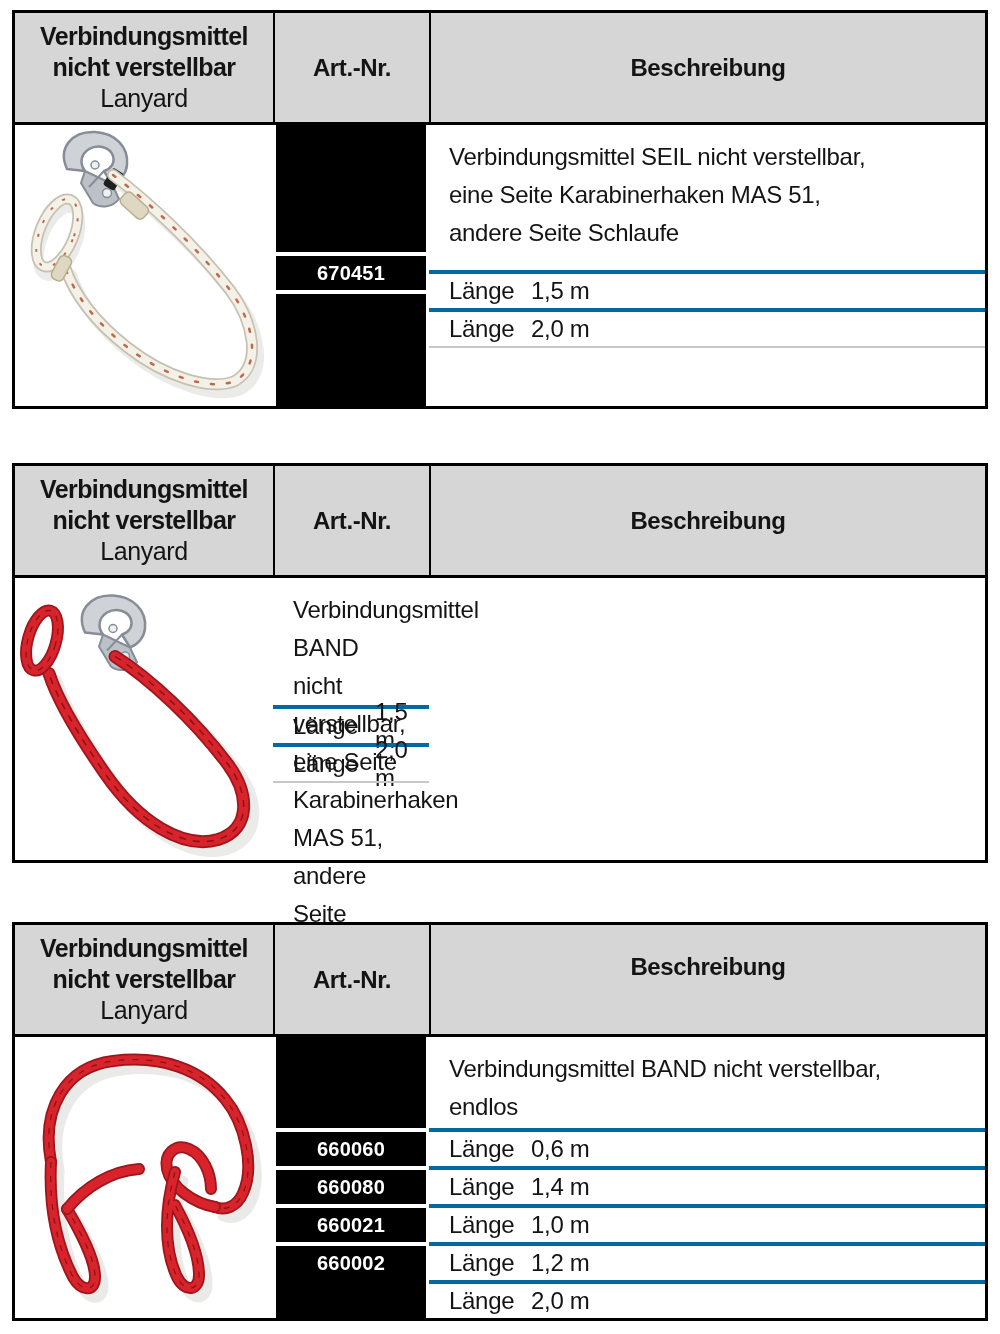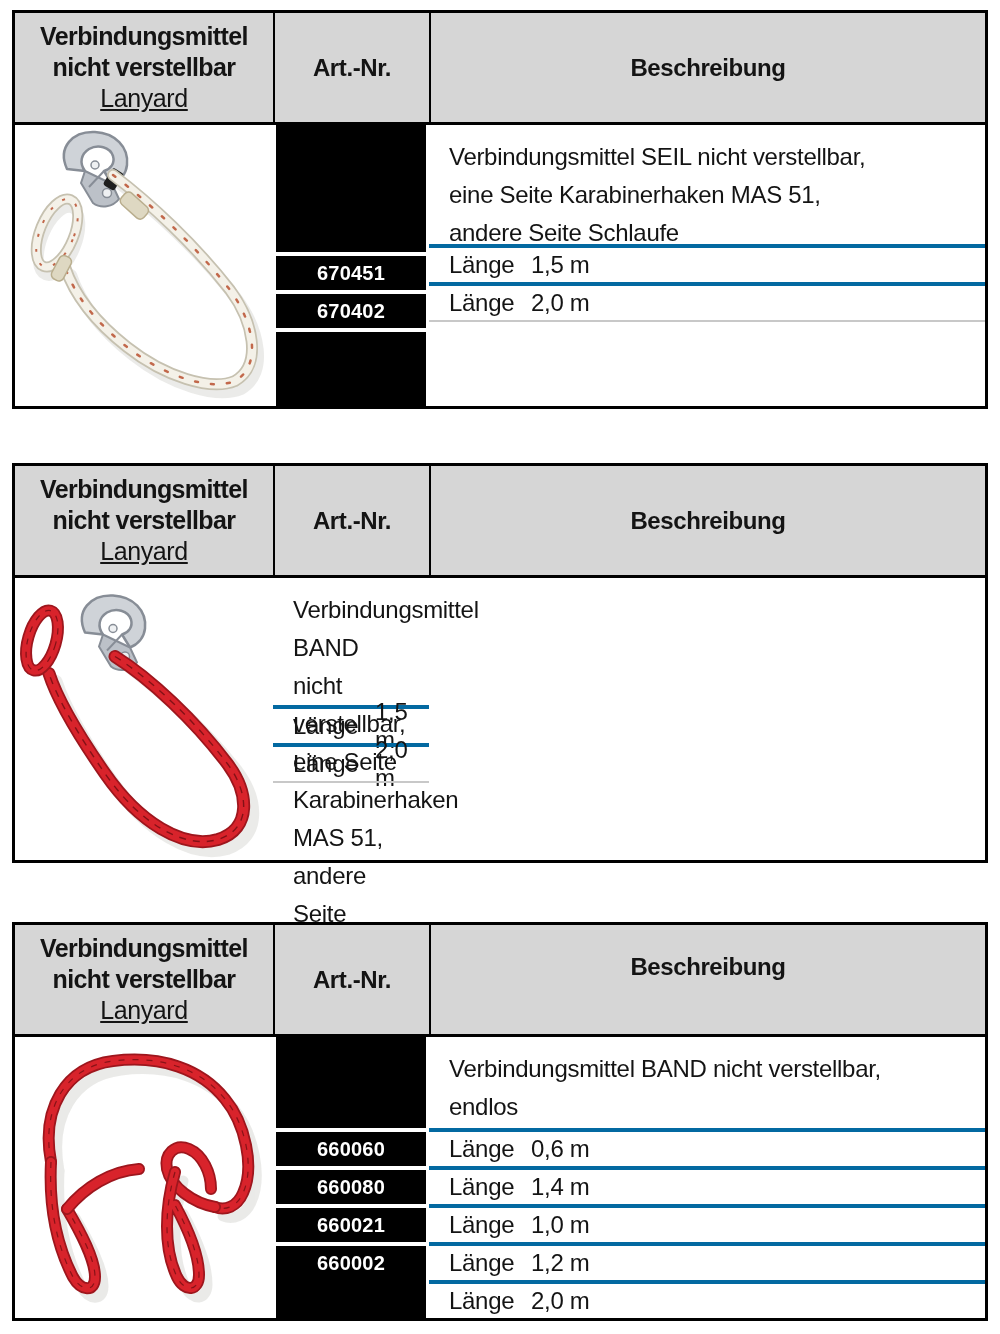--- a/index.html
+++ b/index.html
@@ -13,21 +13,21 @@
   #tbl-1{top:463px;height:400px;}
   #tbl-2{top:922px;height:399px;}
 
   
   .hdr{display:grid;grid-template-columns:258px 156px 1fr;height:112px;
        background:#d6d6d6;border-bottom:3px solid #000;box-sizing:border-box;}
   .hdr-cell{display:flex;flex-direction:column;justify-content:center;
             align-items:center;box-sizing:border-box;}
   .hdr-cell + .hdr-cell{border-left:2px solid #000;}
   .t-bold{font-weight:700;font-size:25px;line-height:31px;letter-spacing:-0.6px;text-align:center;}
-  .t-reg{font-weight:400;font-size:25px;line-height:31px;letter-spacing:-0.4px;text-align:right;text-decoration:underline;}
+  .t-reg{font-weight:400;font-size:25px;line-height:31px;letter-spacing:-0.4px;text-align:right;}
   .colhead{font-weight:700;font-size:24px;letter-spacing:-0.4px;}
   .raise{justify-content:flex-start;padding-top:28px;}
 
   
   .bdy{display:grid;grid-template-columns:258px 156px 1fr;}
   .img-cell{position:relative;background:#fff;overflow:hidden;}
   .img-cell svg{position:absolute;inset:0;width:100%;height:100%;}
 
   .art-col{background:#000;border-left:3px solid #fff;border-right:3px solid #fff;
            display:flex;flex-direction:column;box-sizing:border-box;}
@@ -90,25 +90,24 @@
             <ellipse cx="42" cy="108" rx="17" ry="36" fill="none" stroke="#b8502f" stroke-width="2" stroke-dasharray="3 12" opacity="0.85"></ellipse>
           </g>
 
           <rect x="112" y="66" width="15" height="30" rx="5" fill="#ded8c2" stroke="#b9ae8e" stroke-width="1.5" transform="rotate(-48 119 81)"></rect>
           <rect x="40" y="130" width="13" height="26" rx="5" fill="#ded8c2" stroke="#b9ae8e" stroke-width="1.5" transform="rotate(28 46 143)"></rect>
         </svg>
       </div>
       <div class="art-col">
         <div class="art-spacer" style="height:127px"></div>
         <div class="art-num">670451</div>
-        <div class="art-num">670402</div>
         <div class="art-fill"></div>
       </div>
       <div class="desc-col">
-        <div class="desc-block" style="height:119px">
+        <div class="desc-block" style="height:145px">
           <div>Verbindungsmittel SEIL nicht verstellbar,</div>
           <div>eine Seite Karabinerhaken MAS 51,</div>
           <div>andere Seite Schlaufe</div>
         </div>
         <div class="len-row">
           <span class="len-lbl">Länge</span>
           <span class="len-val">1,5 m</span>
         </div>
         <div class="len-row">
           <span class="len-lbl">Länge</span>

